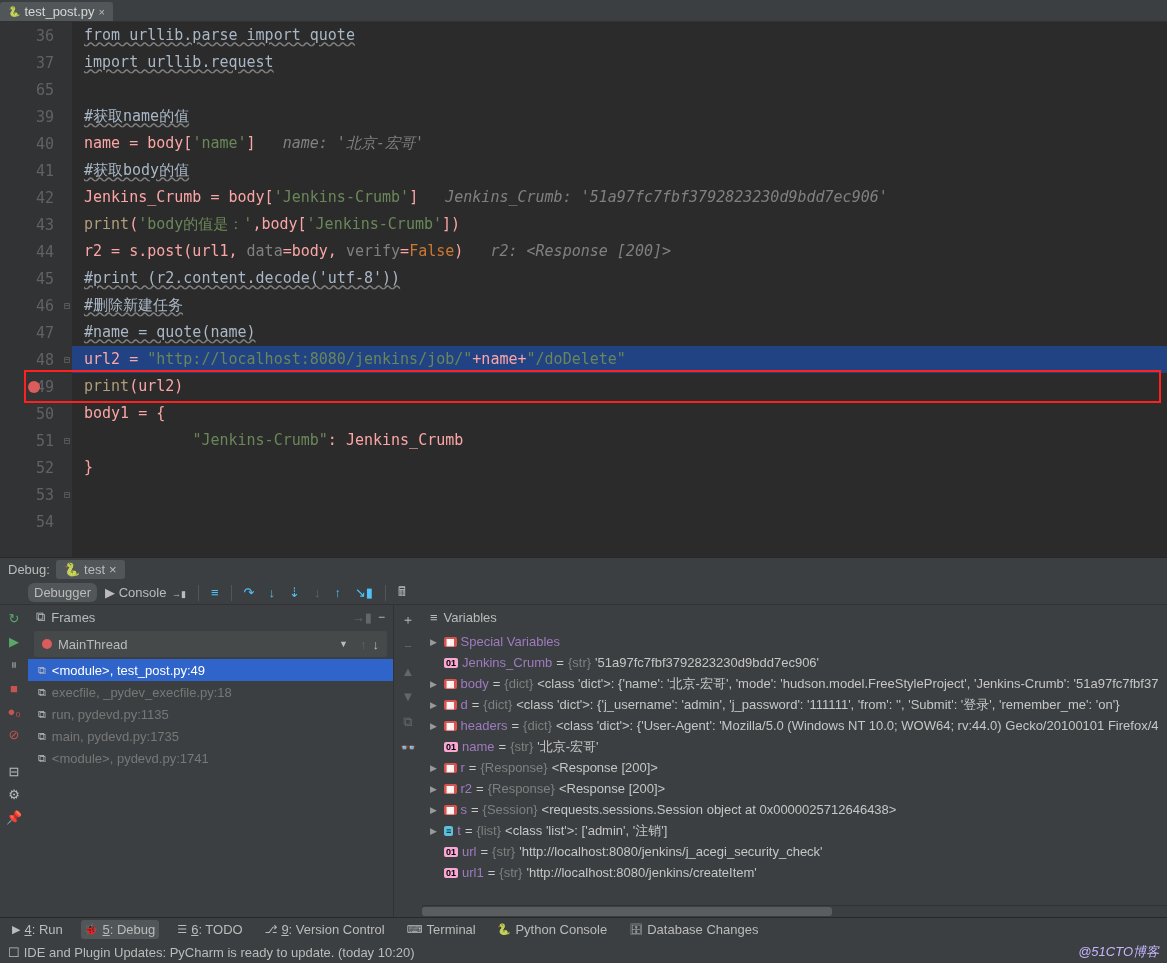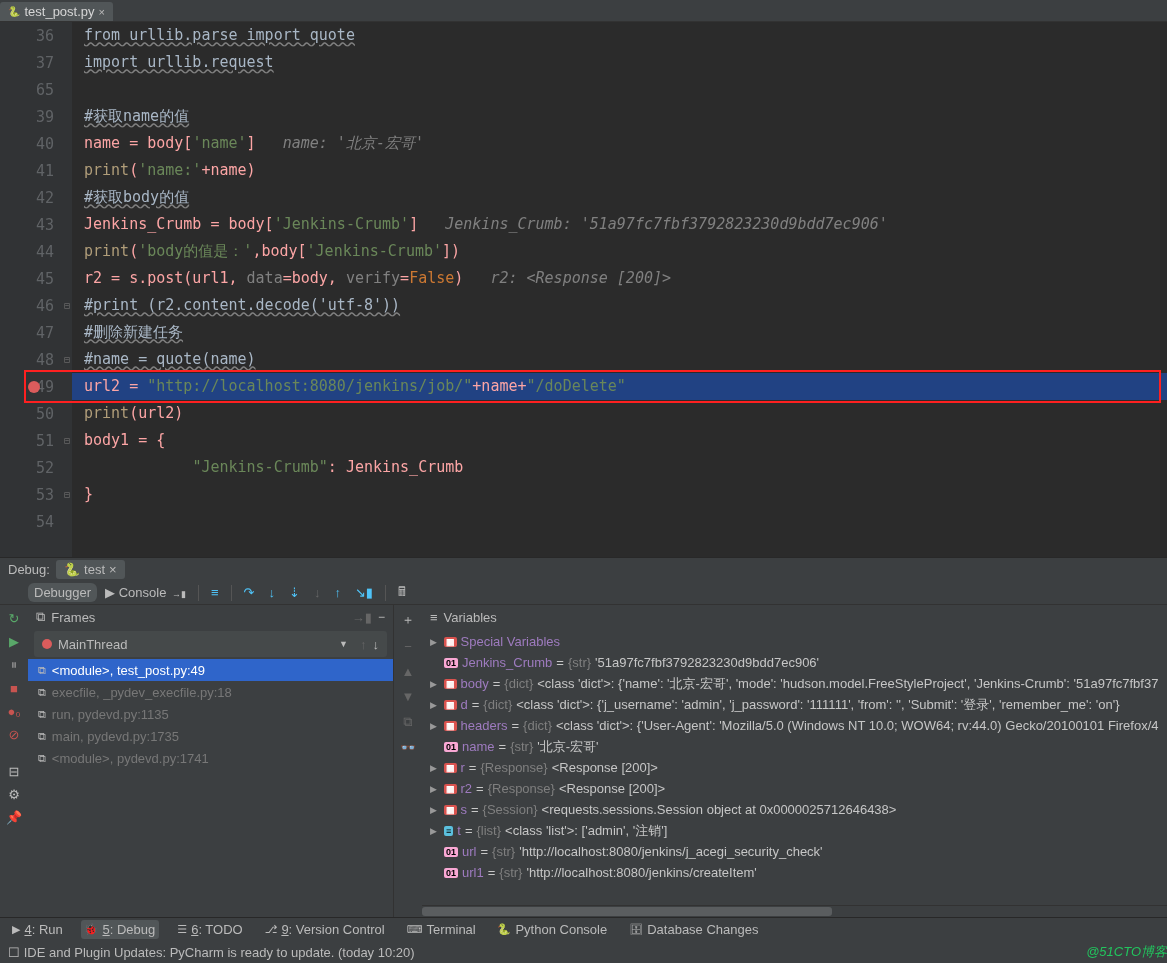--- a/index.html
+++ b/index.html
@@ -74,21 +74,21 @@
 
   
   .bottom-bar { height: 24px; background: #3c3f41; border-top: 1px solid #282828; display: flex; align-items: center; gap: 14px; padding-left: 8px; }
   .tw-btn { display: flex; align-items: center; gap: 4px; color: #bbbbbb; cursor: pointer; padding: 2px 4px; }
   .tw-btn.active { background: #515658; border-radius: 3px; }
   .tw-btn .u { text-decoration: underline; }
   .tw-ico { font-size: 11px; }
 
   
   .status-row { height: 22px; background: #3c3f41; display: flex; align-items: center; padding-left: 8px; color: #bbbbbb; }
-  .status-row .rt { margin-left: auto; padding-right: 0; color: #22c55e; font-style: italic; }
+  .status-row .rt { margin-left: auto; padding-right: 8px; color: #c4b5fd; font-style: italic; }
 </style>
 </head>
 <body>
 
 <div class="root">
 
   <div class="tabbar">
     <div class="tab">
       <span class="py-icon">🐍</span>
       <span>test_post.py</span>
@@ -117,21 +117,20 @@
         <div class="gutline">52</div>
         <div class="gutline">53<span class="fold">⊟</span></div>
         <div class="gutline">54</div>
       </div>
     <div class="code" id="code">
     <div class="codeline"><span class="under">from urllib.parse import quote</span></div>
         <div class="codeline"><span class="under">import urllib.request</span></div>
         <div class="codeline"></div>
         <div class="codeline"><span class="under">#获取name的值</span></div>
         <div class="codeline"><span class="ident">name = body[</span><span class="str">'name'</span><span class="ident">]   </span><span class="cmt">name: '北京-宏哥'</span></div>
-        <div class="codeline"><span class="fn">print</span><span class="ident">(</span><span class="str">'name:'</span><span class="ident">+name)</span></div>
         <div class="codeline"><span class="under">#获取body的值</span></div>
         <div class="codeline"><span class="ident">Jenkins_Crumb = body[</span><span class="str">'Jenkins-Crumb'</span><span class="ident">]   </span><span class="cmt">Jenkins_Crumb: '51a97fc7fbf3792823230d9bdd7ec906'</span></div>
         <div class="codeline"><span class="fn">print</span><span class="ident">(</span><span class="str">'body的值是：'</span><span class="ident">,body[</span><span class="str">'Jenkins-Crumb'</span><span class="ident">])</span></div>
         <div class="codeline"><span class="ident">r2 = s.post(url1, </span><span class="argname">data</span><span class="ident">=body, </span><span class="argname">verify</span><span class="ident">=</span><span class="kw">False</span><span class="ident">)   </span><span class="cmt">r2: &lt;Response [200]&gt;</span></div>
         <div class="codeline"><span class="under">#print (r2.content.decode('utf-8'))</span></div>
         <div class="codeline"><span class="under">#删除新建任务</span></div>
         <div class="codeline"><span class="under">#name = quote(name)</span></div>
         <div class="codeline sel"><span class="ident">url2 = </span><span class="str">"http://localhost:8080/jenkins/job/"</span><span class="ident">+name+</span><span class="str">"/doDelete"</span></div>
         <div class="codeline"><span class="fn">print</span><span class="ident">(url2)</span></div>
         <div class="codeline"><span class="ident">body1 = {</span></div>

